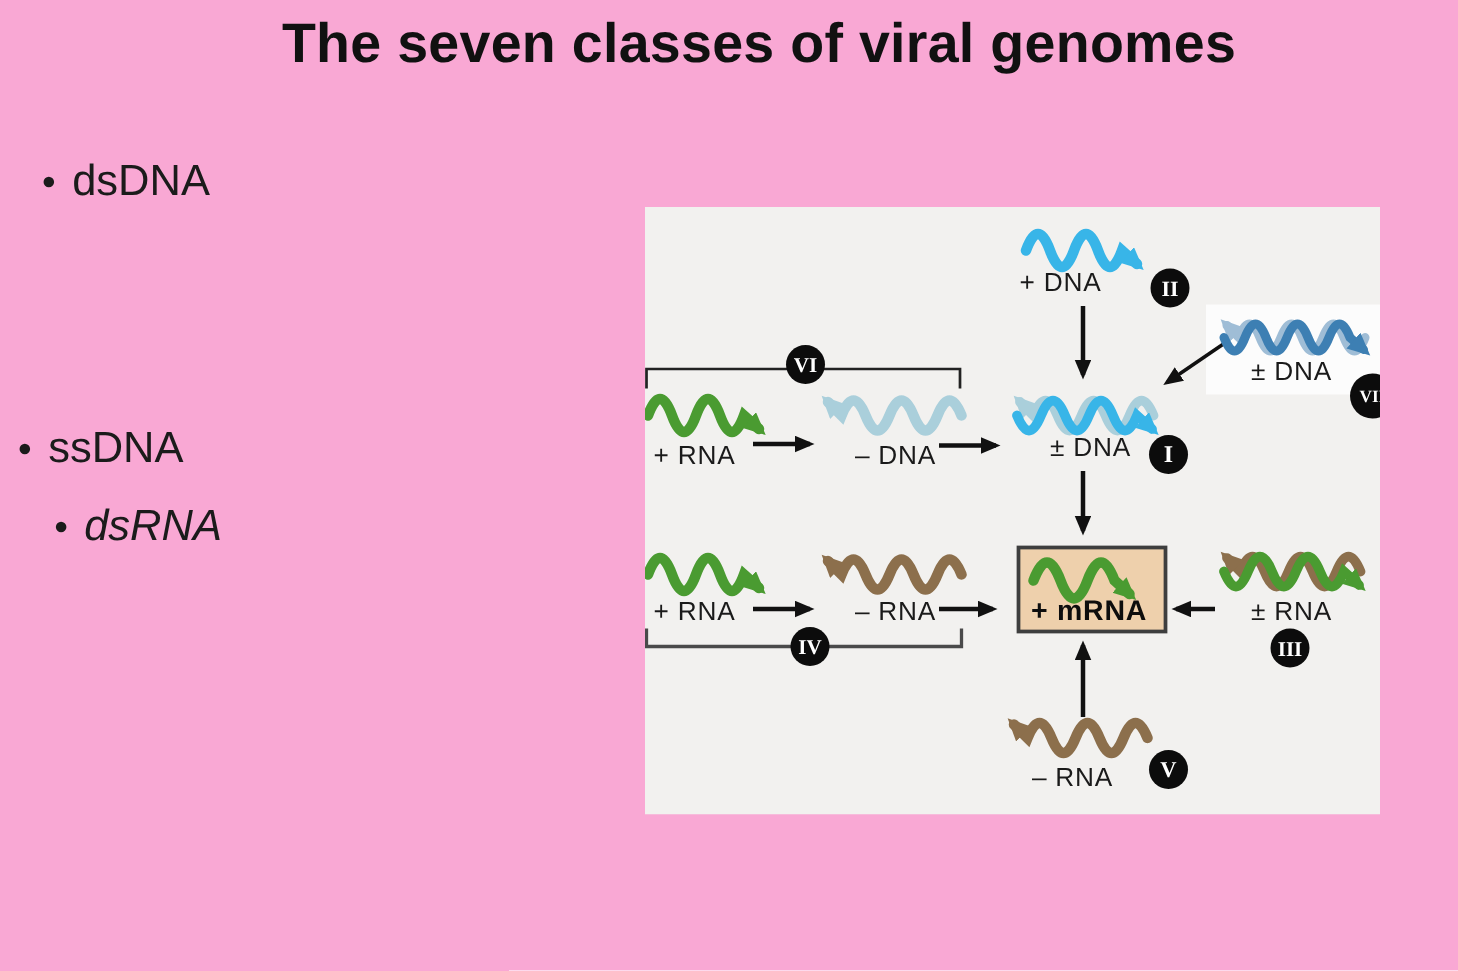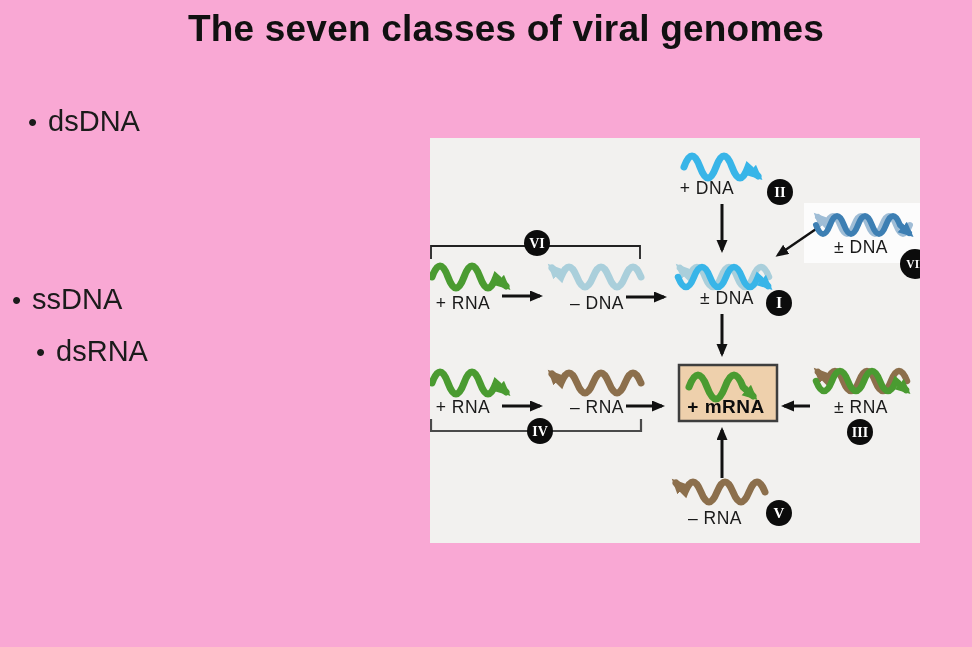--- a/index.html
+++ b/index.html
@@ -5,21 +5,21 @@
   html,body{margin:0;padding:0;background:#ffffff;}
   .page{position:relative;width:972px;height:647px;background:#f9a8d4;overflow:hidden;
         font-family:"Liberation Sans",sans-serif;color:#1b1b1b;}
   .title{position:absolute;top:8px;left:0;width:100%;text-align:center;text-indent:40px;
          font-size:37px;font-weight:700;color:#111;letter-spacing:0.2px;}
   .bullet-item{position:absolute;font-size:29px;line-height:35px;color:#1b1b1b;}
   .bullet-item .dot{display:inline;font-size:26px;margin-right:11px;color:#1b1b1b;}
   .b1{top:104px;left:28px;}
   .b2{top:179px;left:28px;}
   .b3{top:254px;left:12px;margin-top:28px;}
-  .b4{top:334px;left:36px;}
+  .b4{top:334px;left:36px;font-style:italic;}
   .b5{top:410px;left:33px;}
   .b6{top:483px;left:33px;}
   .b7{top:557px;left:30px;width:362px;}
   .diagram{position:absolute;left:430px;top:138px;width:490px;height:405px;}
   .dg-label{font-family:"Liberation Sans",sans-serif;font-size:17.5px;fill:#1a1a1a;letter-spacing:0.5px;}
   .dg-label-bold{font-family:"Liberation Sans",sans-serif;font-size:19px;font-weight:700;fill:#0d0d0d;letter-spacing:0.5px;}
   .numeral{font-family:"Liberation Serif",serif;font-weight:700;fill:#ffffff;text-anchor:middle;}
 </style>
 </head>
 <body>

